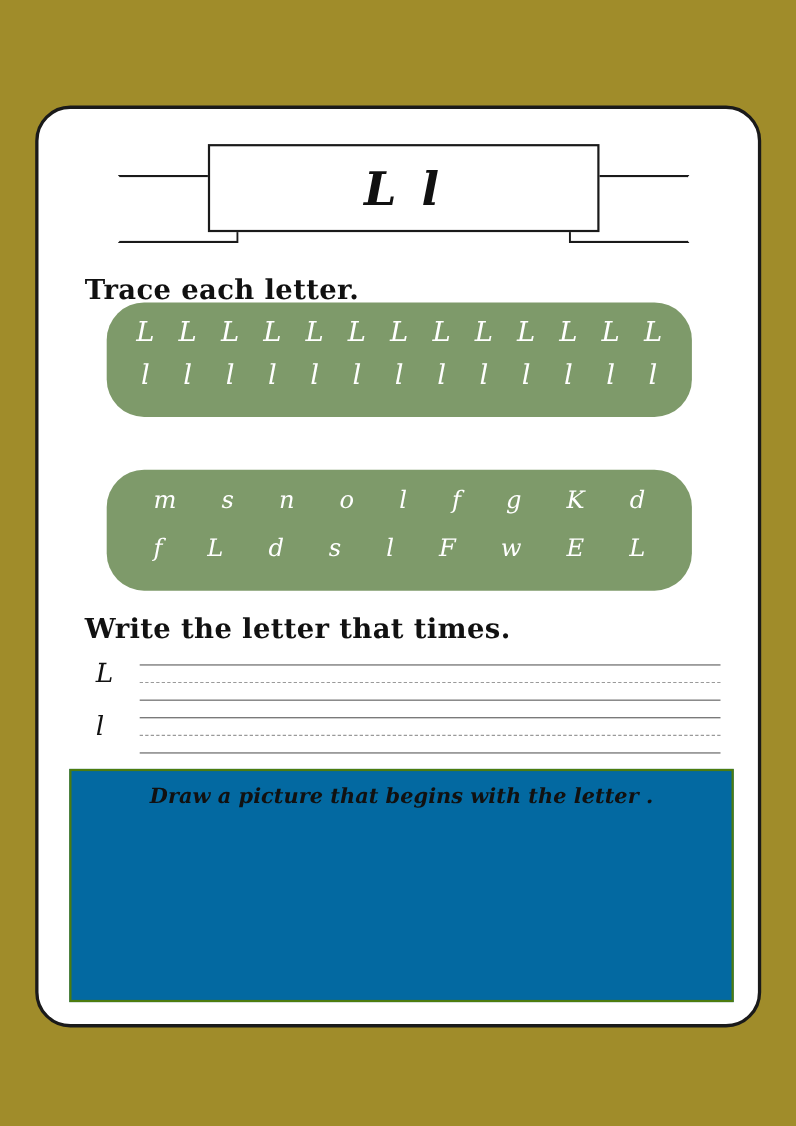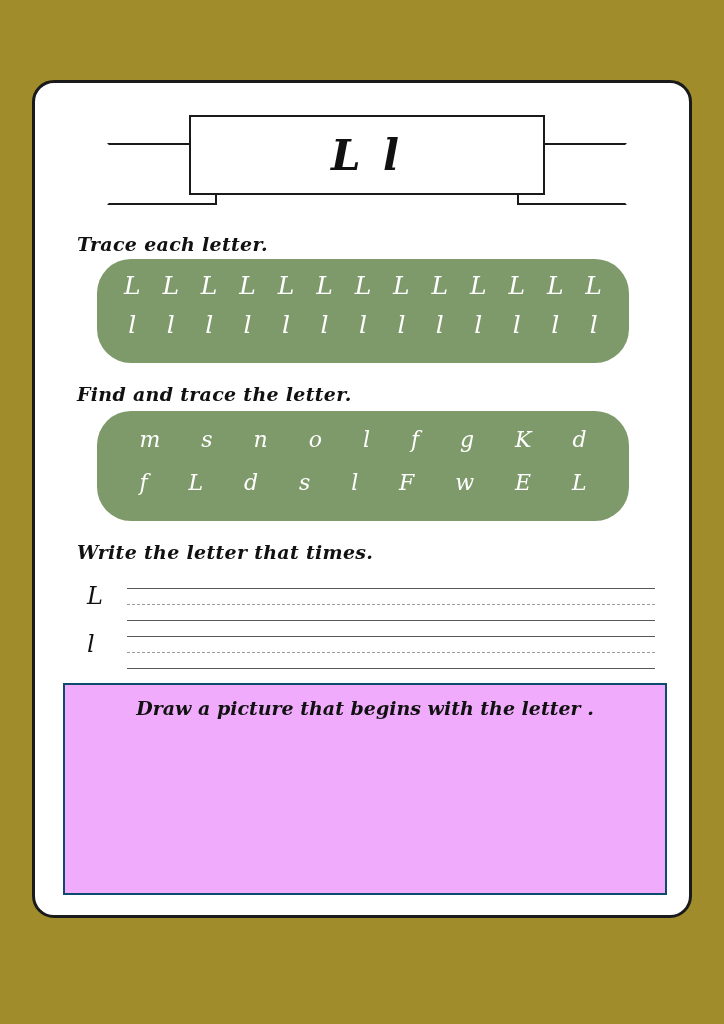--- a/index.html
+++ b/index.html
@@ -9,26 +9,26 @@
   body {
     width: 724px;
     height: 1024px;
     background: #a08c2a;
     font-family: "DejaVu Serif", serif;
     overflow: hidden;
   }
   .page {
     position: absolute;
     left: 32px;
-    top: 80px;
+    top: 96px;
     width: 660px;
     height: 838px;
     background: #ffffff;
     border: 3px solid #1a1a1a;
-    border-radius: 22px;
+    border-radius: 32px;
     box-sizing: border-box;
   }
 
   
   .banner-wrap {
     position: absolute;
     left: 72px;
     top: 32px;
     width: 520px;
     height: 100px;
@@ -69,23 +69,22 @@
     font-weight: bold;
     font-size: 42px;
     letter-spacing: 4px;
     color: #111111;
   }
 
   
   .heading {
     position: absolute;
     font-family: "DejaVu Serif", serif;
-    font-style: italic;
     font-weight: bold;
-    font-size: 19px;
+    font-size: 25px;
     color: #111111;
     letter-spacing: 0.3px;
     white-space: nowrap;
   }
 
   
   .greenbox {
     position: absolute;
     background: #7e9a6a;
     border-radius: 34px;
@@ -142,23 +141,23 @@
     border-top: 1px dashed #9a9a9a;
   }
 
   
   .drawbox {
     position: absolute;
     left: 28px;
     top: 600px;
     width: 604px;
     height: 212px;
-    border: 2px solid #0c4a6e;
-    box-sizing: border-box;
-    background: #f0abfc;
+    border: 2px solid #4d7c0f;
+    box-sizing: border-box;
+    background: #0369a1;
   }
   .draw-caption {
     position: absolute;
     left: 0;
     top: 12px;
     width: 100%;
     text-align: center;
     font-family: "DejaVu Serif", serif;
     font-style: italic;
     font-weight: bold;
@@ -207,21 +206,20 @@
         <span>l</span>
         <span>l</span>
         <span>l</span>
         <span>l</span>
         <span>l</span>
         <span>l</span>
         <span>l</span>
       </div>
   </div>
 
-  <div class="heading" style="left:42px; top:300px;">Find and trace the letter.</div>
 
   <div class="greenbox" style="left:62px; top:328px; width:532px; height:110px; padding:16px 22px;">
     <div class="glyph-row small" id="find-row1">
         <span>m</span>
         <span>s</span>
         <span>n</span>
         <span>o</span>
         <span>l</span>
         <span>f</span>
         <span>g</span>

